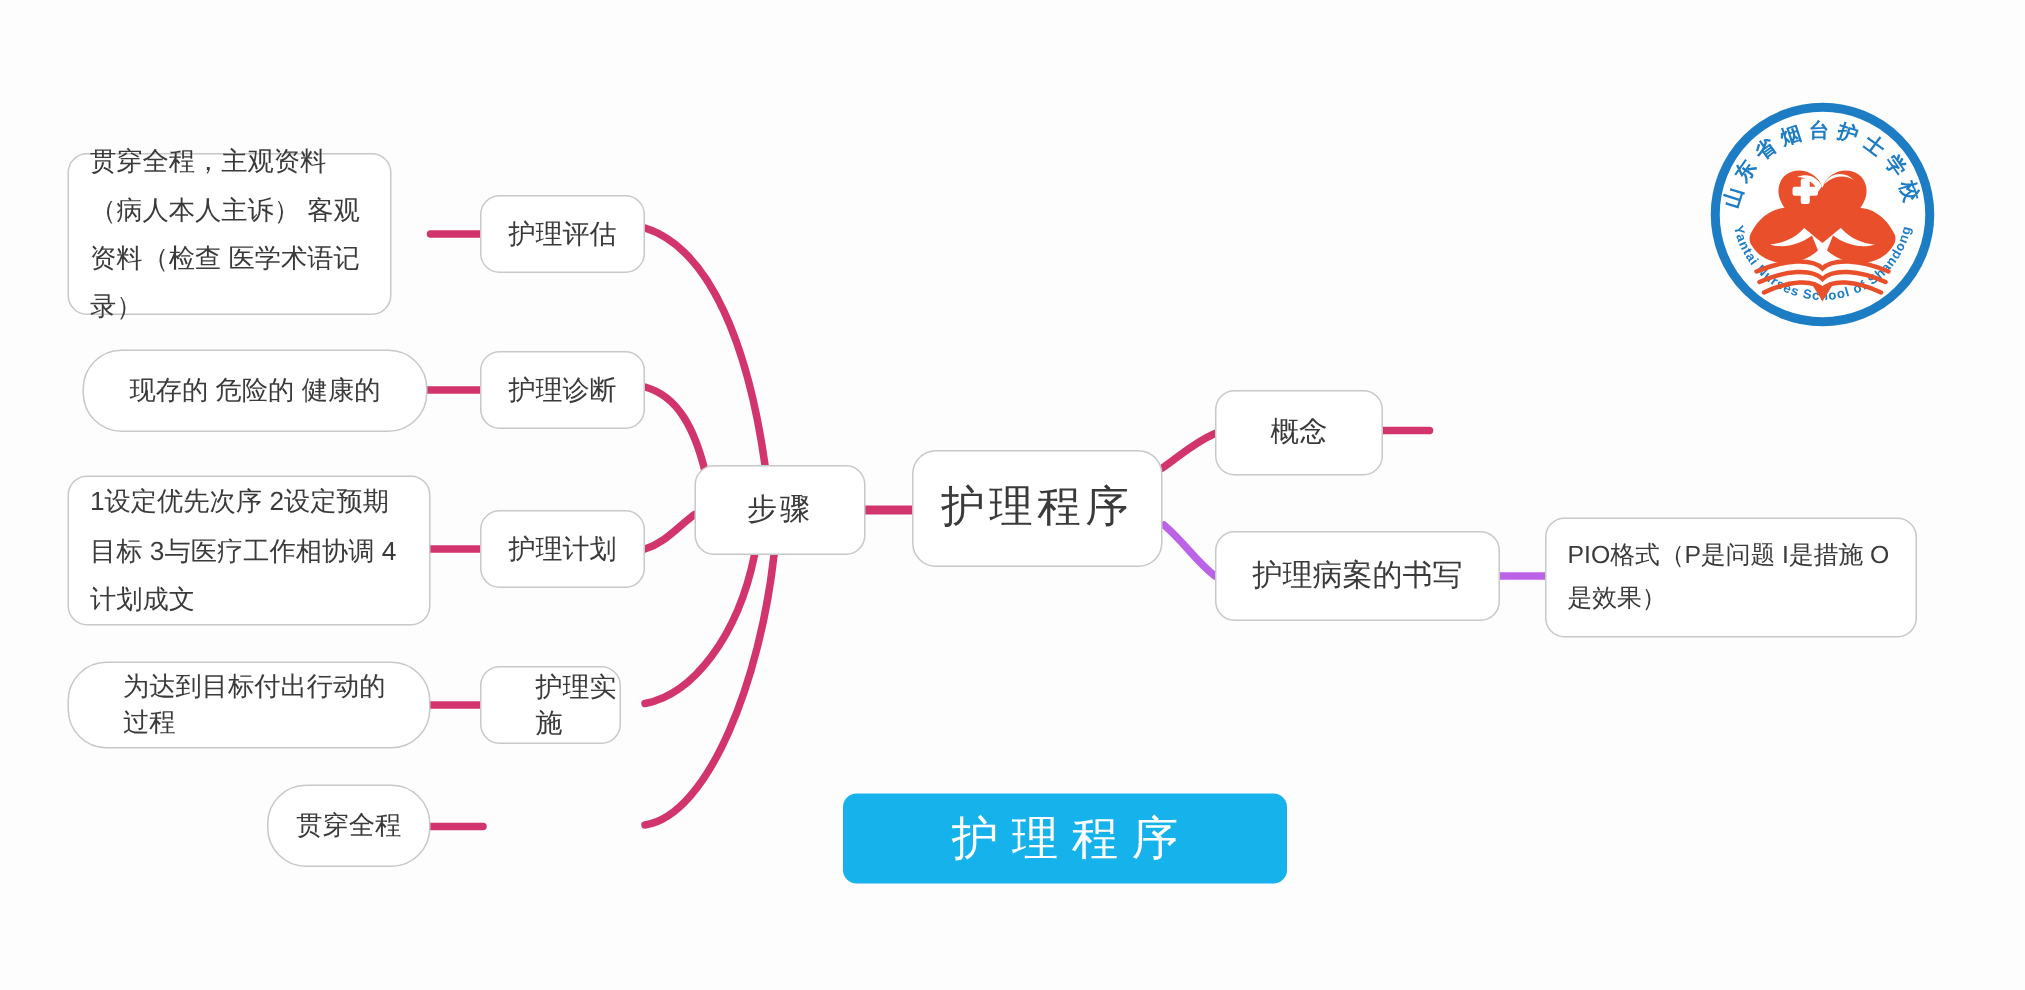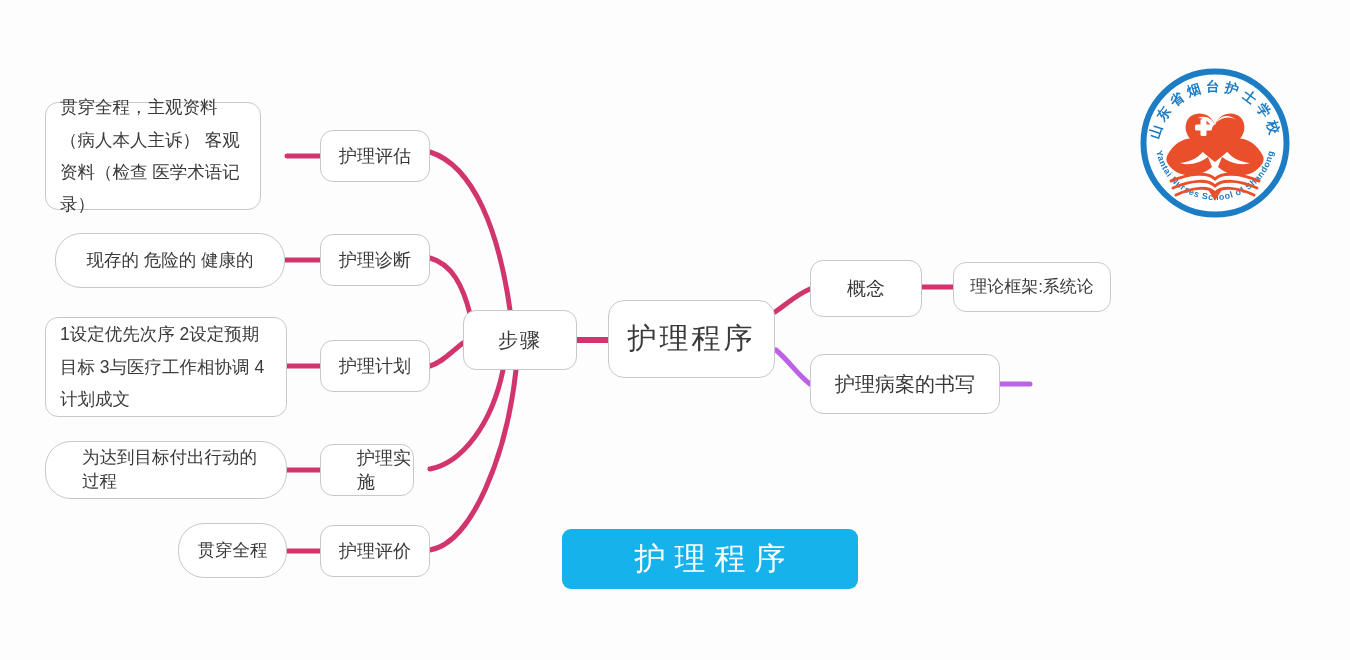--- a/index.html
+++ b/index.html
@@ -65,28 +65,27 @@
   <div class="box detail-multi" style="left:45px;top:102px;width:216px;height:108px;">贯穿全程，主观资料（病人本人主诉） 客观资料（检查 医学术语记录）</div>
   <div class="box detail-one" style="left:55px;top:233px;width:230px;height:55px;">现存的  危险的  健康的</div>
   <div class="box detail-multi" style="left:45px;top:317px;width:242px;height:100px;">1设定优先次序 2设定预期目标 3与医疗工作相协调 4计划成文</div>
   <div class="box detail-one" style="left:45px;top:441px;width:242px;height:58px;padding-left:36px;">为达到目标付出行动的过程</div>
   <div class="box detail-one" style="left:178px;top:523px;width:109px;height:55px;">贯穿全程</div>
 
   <div class="box" style="left:320px;top:130px;width:110px;height:52px;">护理评估</div>
   <div class="box" style="left:320px;top:234px;width:110px;height:52px;">护理诊断</div>
   <div class="box" style="left:320px;top:340px;width:110px;height:52px;">护理计划</div>
   <div class="box" style="left:320px;top:444px;width:94px;height:52px;padding-left:36px;">护理实施</div>
-  <div class="box" style="left:320px;top:525px;width:110px;height:52px;">护理评价</div>
 
   <div class="box steps-hub" style="left:463px;top:310px;width:114px;height:60px;">步骤</div>
   <div class="box main-node" style="left:608px;top:300px;width:167px;height:78px;">护理程序</div>
 
   <div class="box" style="left:810px;top:260px;width:112px;height:57px;font-size:19px;">概念</div>
-  <div class="box" style="left:953px;top:262px;width:158px;height:50px;font-size:17px;">理论框架:系统论</div>
   <div class="box records-node" style="left:810px;top:354px;width:190px;height:60px;">护理病案的书写</div>
+  <div class="box detail-multi" style="left:1030px;top:345px;width:248px;height:80px;font-size:16.5px;line-height:1.75;">PIO格式（P是问题  I是措施 O是效果）</div>
 
   <div class="banner" style="left:562px;top:529px;width:296px;height:60px;">护理程序</div>
 
   <div class="logo" style="left:1140px;top:68px;width:150px;height:150px;">
     <svg width="150" height="150" viewBox="0 0 150 150">
       <circle cx="75" cy="75" r="71.5" fill="#ffffff" stroke="var(--logo-blue)" stroke-width="6"></circle>
       <defs>
         <path id="arcTop" d="M 18 80 A 57 57 0 0 1 132 80"></path>
         <path id="arcBottom" d="M 15 72 A 60 60 0 0 0 135 72"></path>
       </defs>

